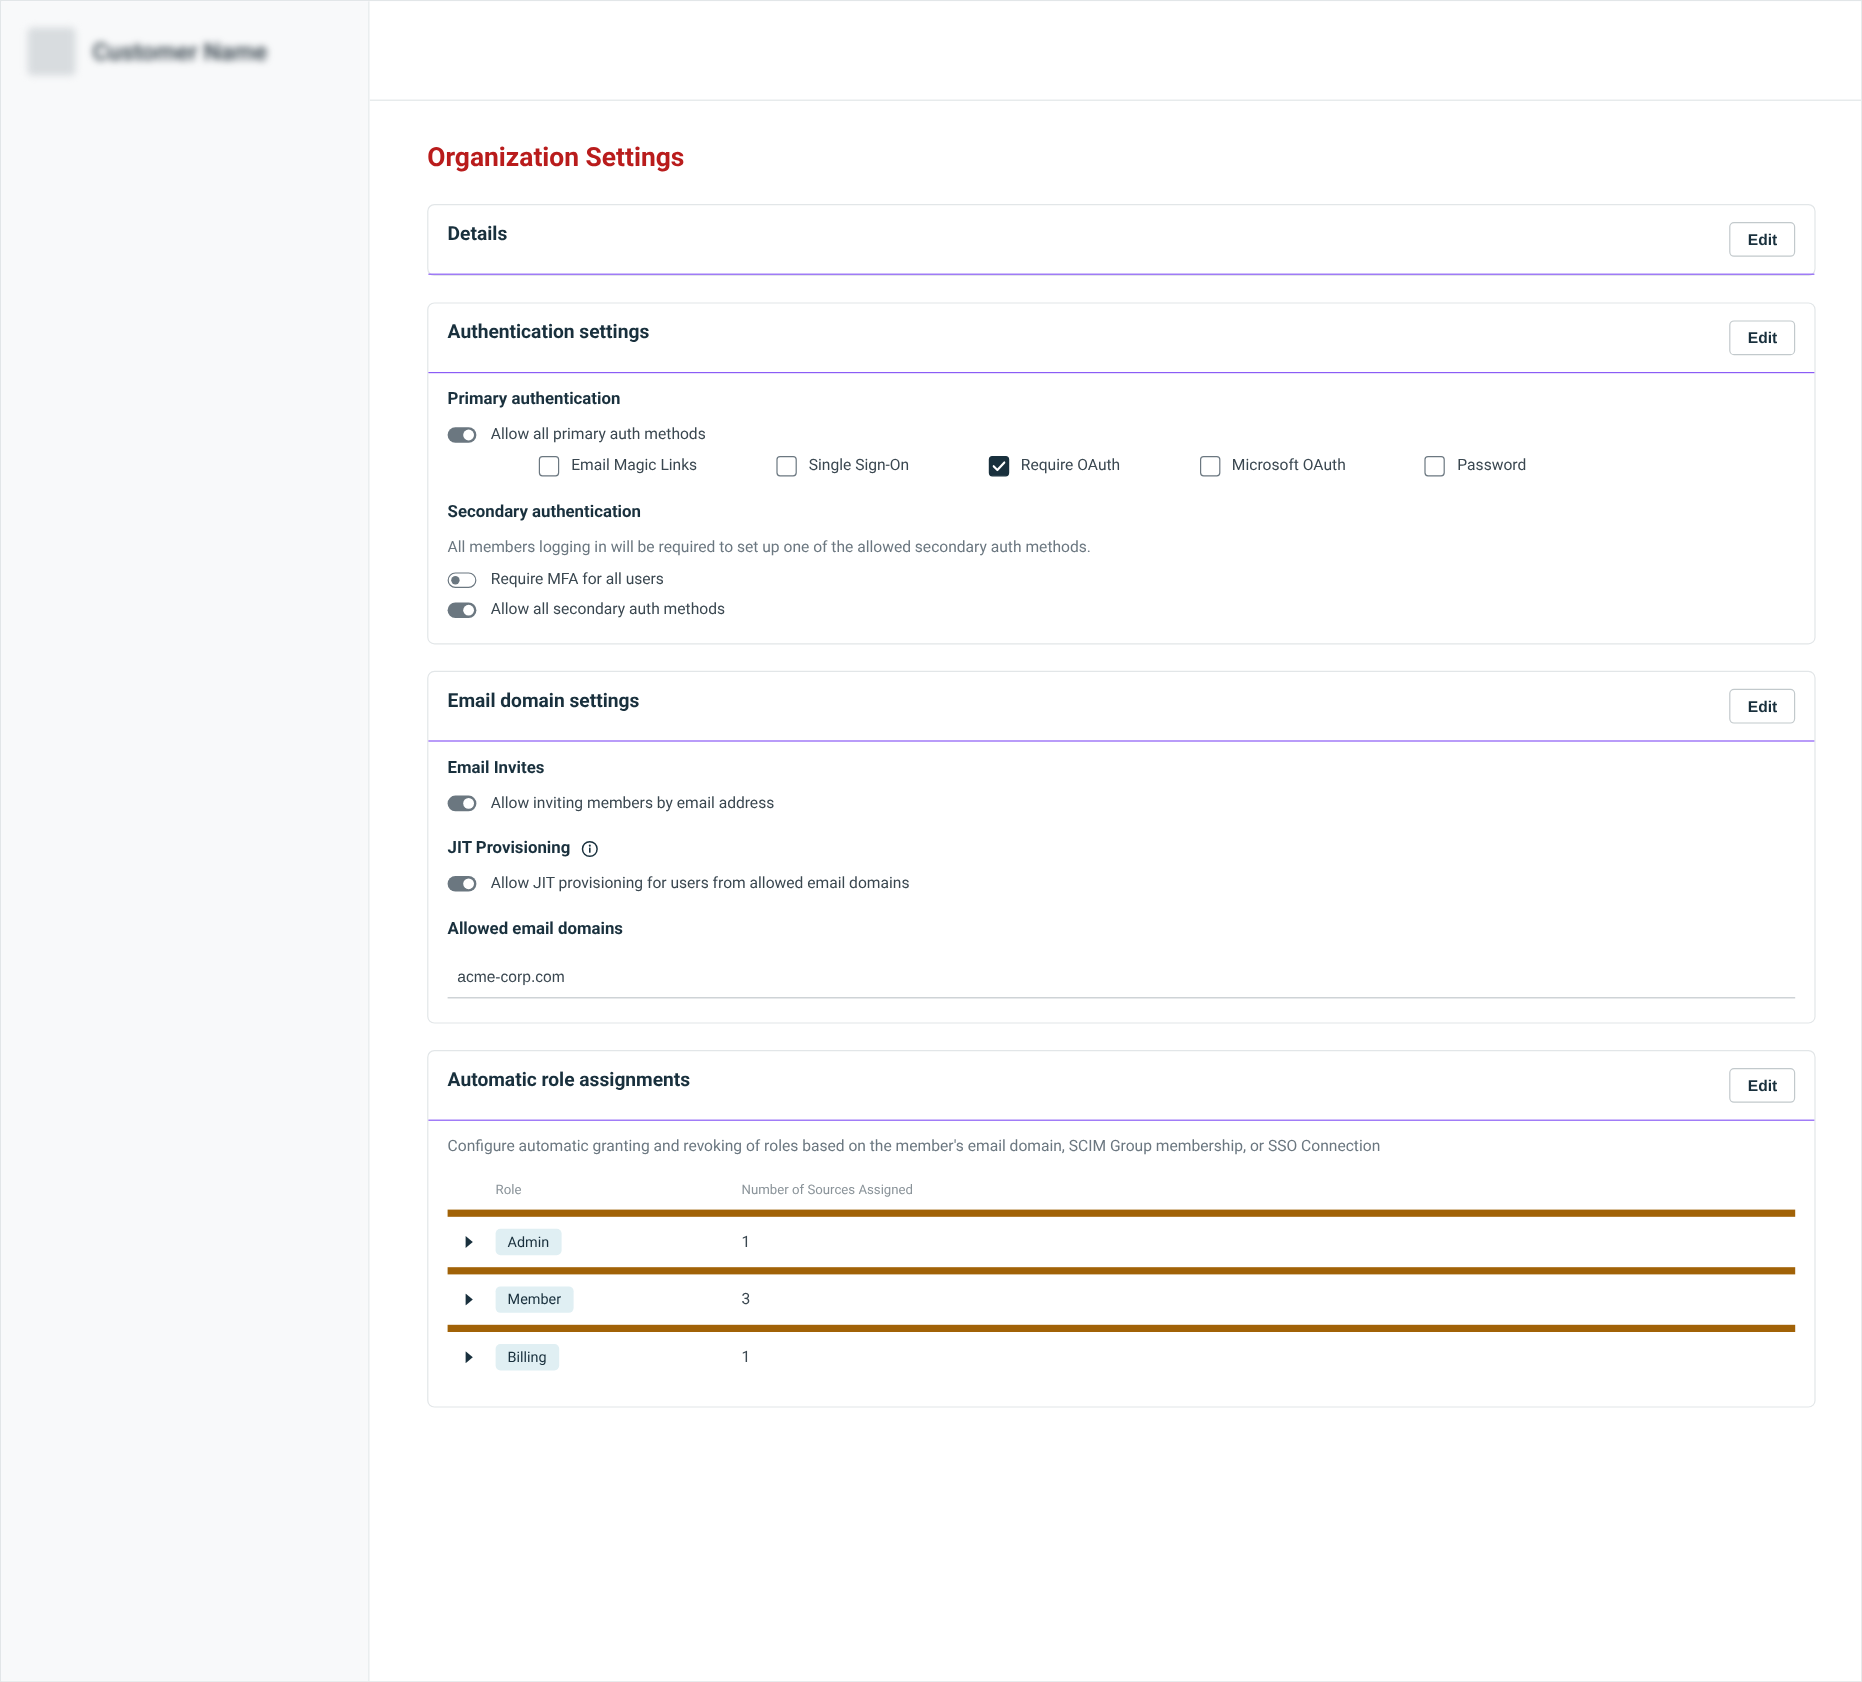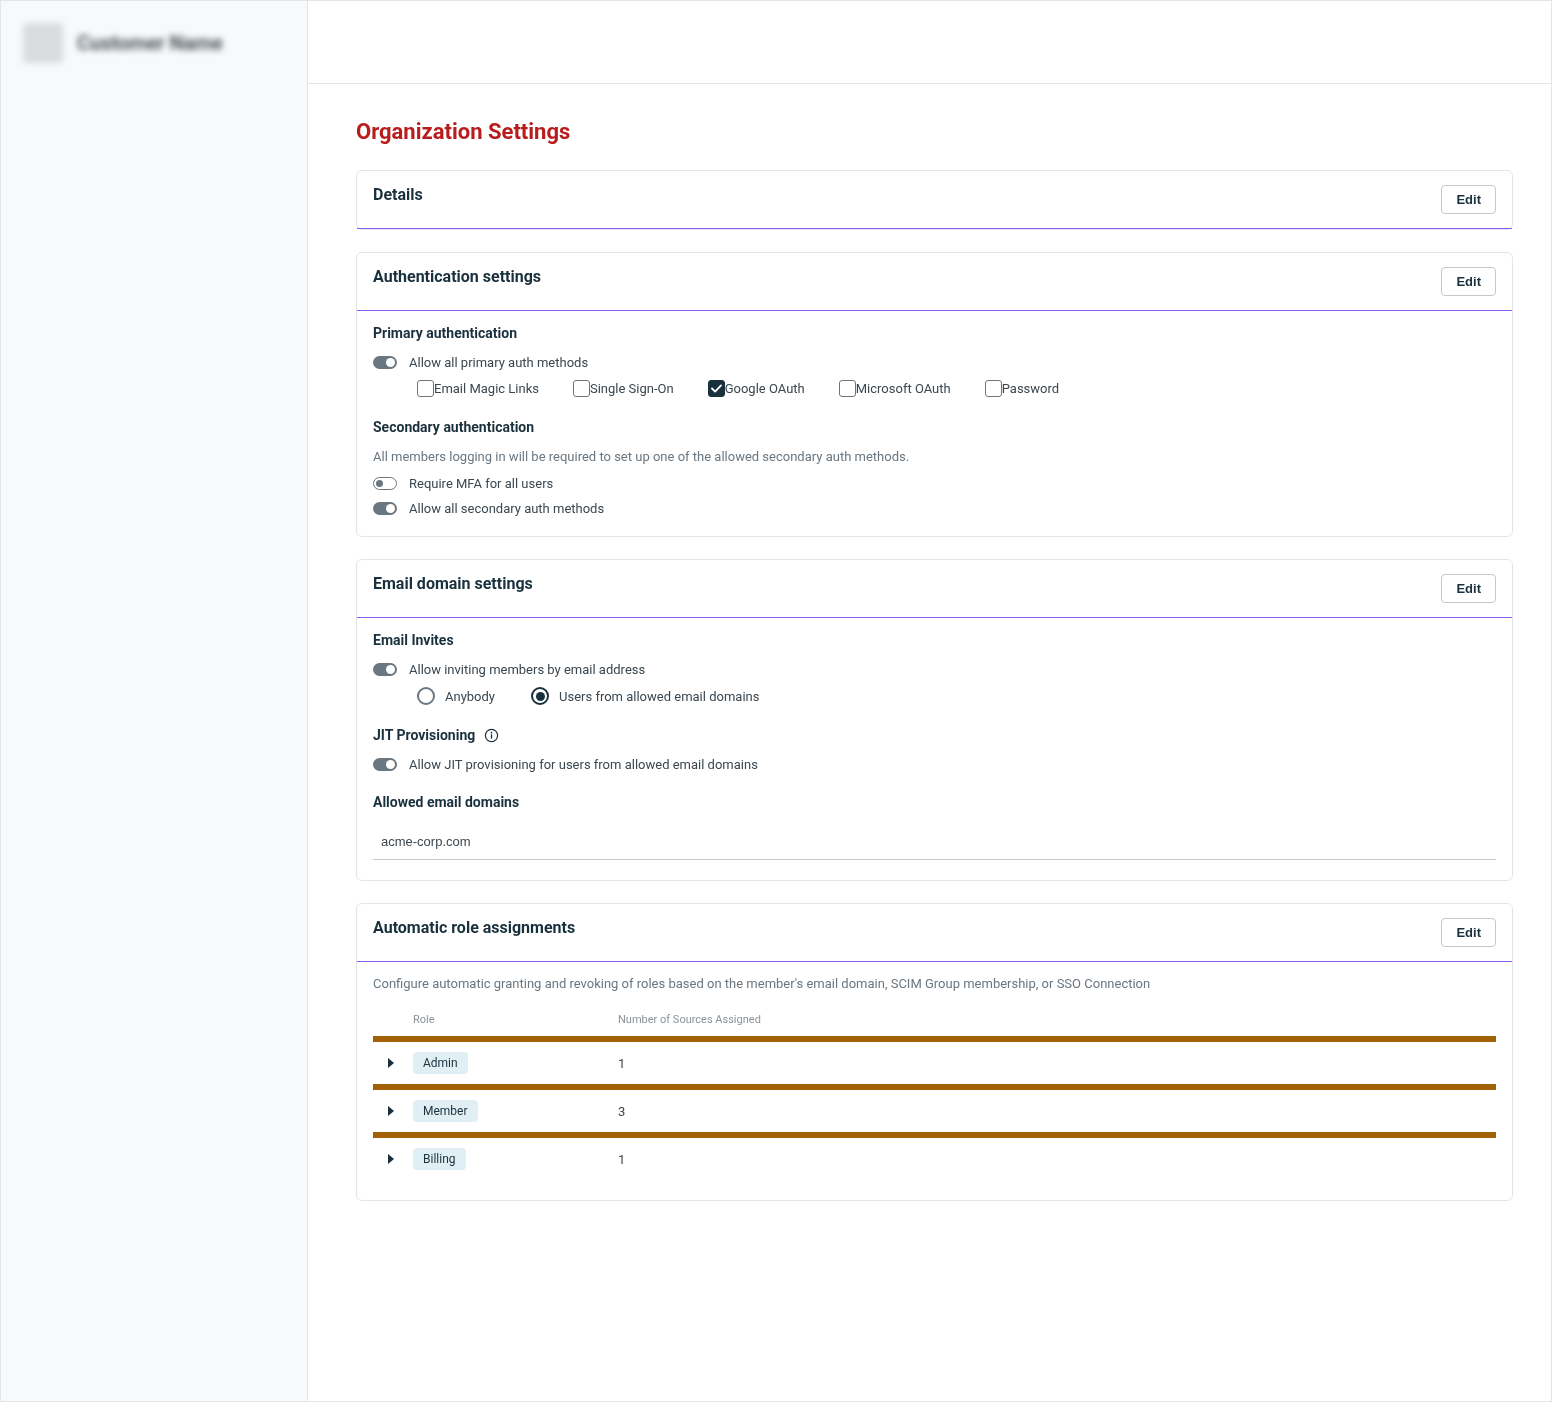--- a/index.html
+++ b/index.html
@@ -139,22 +139,24 @@
       display: flex;
       flex-wrap: wrap;
       gap: 34px;
       margin-left: 44px;
       margin-top: 10px;
       margin-bottom: 6px;
     }
     .checkbox-item {
       display: flex;
       align-items: center;
+      gap: 10px;
       font-size: 13px;
       color: #3a4750;
+      margin-left: 32px;
     }
     .checkbox {
       width: 17px;
       height: 17px;
       border: 1.5px solid #6b7780;
       border-radius: 3px;
       display: inline-flex;
       align-items: center;
       justify-content: center;
       flex-shrink: 0;
@@ -311,21 +313,21 @@
               <div class="checkbox-item">
                 <span class="checkbox"></span>
                 <span>Single Sign-On</span>
               </div>
               <div class="checkbox-item">
                 <span class="checkbox checked">
                   <svg width="11" height="9" viewBox="0 0 12 10" fill="none">
                     <path d="M1 5L4.5 8.5L11 1.5" stroke="white" stroke-width="2" stroke-linecap="round" stroke-linejoin="round"></path>
                   </svg>
                 </span>
-                <span>Google OAuth</span>
+                <span>Require OAuth</span>
               </div>
               <div class="checkbox-item">
                 <span class="checkbox"></span>
                 <span>Microsoft OAuth</span>
               </div>
               <div class="checkbox-item">
                 <span class="checkbox"></span>
                 <span>Password</span>
               </div>
             </div>
@@ -347,30 +349,20 @@
         <div class="card-header">
           <div class="card-title">Email domain settings</div>
           <button class="edit-btn">Edit</button>
         </div>
         <div class="card-body">
           <div class="sub-heading">Email Invites</div>
           <div class="toggle-row">
             <span class="toggle on"></span>
             <span>Allow inviting members by email address</span>
           </div>
-          <div class="radio-row" id="invite-radios">
-              <div class="radio-item">
-                <span class="radio"></span>
-                <span>Anybody</span>
-              </div>
-              <div class="radio-item">
-                <span class="radio checked"></span>
-                <span>Users from allowed email domains</span>
-              </div>
-            </div>
 
           <div class="sub-heading mt jit-heading">
             <span>JIT Provisioning</span>
             <span class="info-icon">
               <svg width="15" height="15" viewBox="0 0 16 16" fill="none">
                   <circle cx="8" cy="8" r="6.5" stroke="#19303d" stroke-width="1.3"></circle>
                   <circle cx="8" cy="5" r="0.9" fill="#19303d"></circle>
                   <rect x="7.3" y="6.8" width="1.4" height="4.5" fill="#19303d"></rect>
                 </svg>
             </span>

